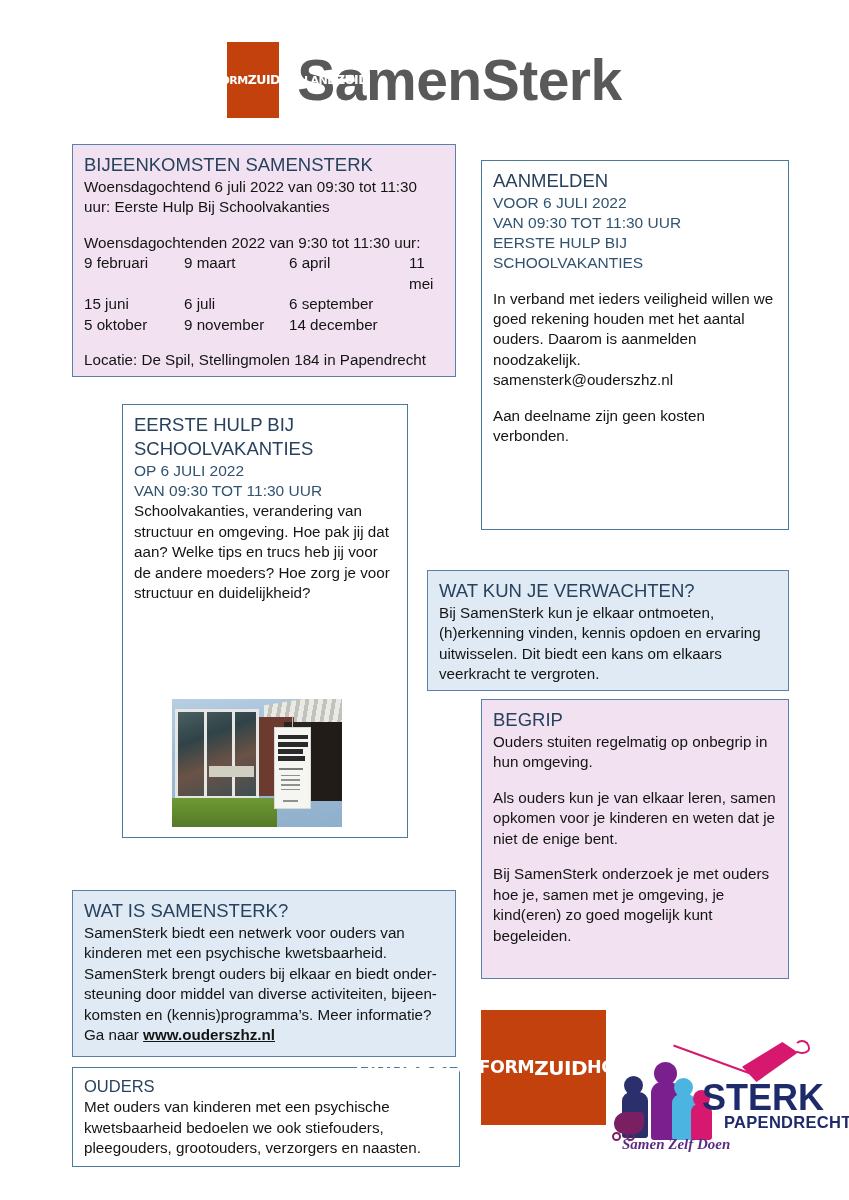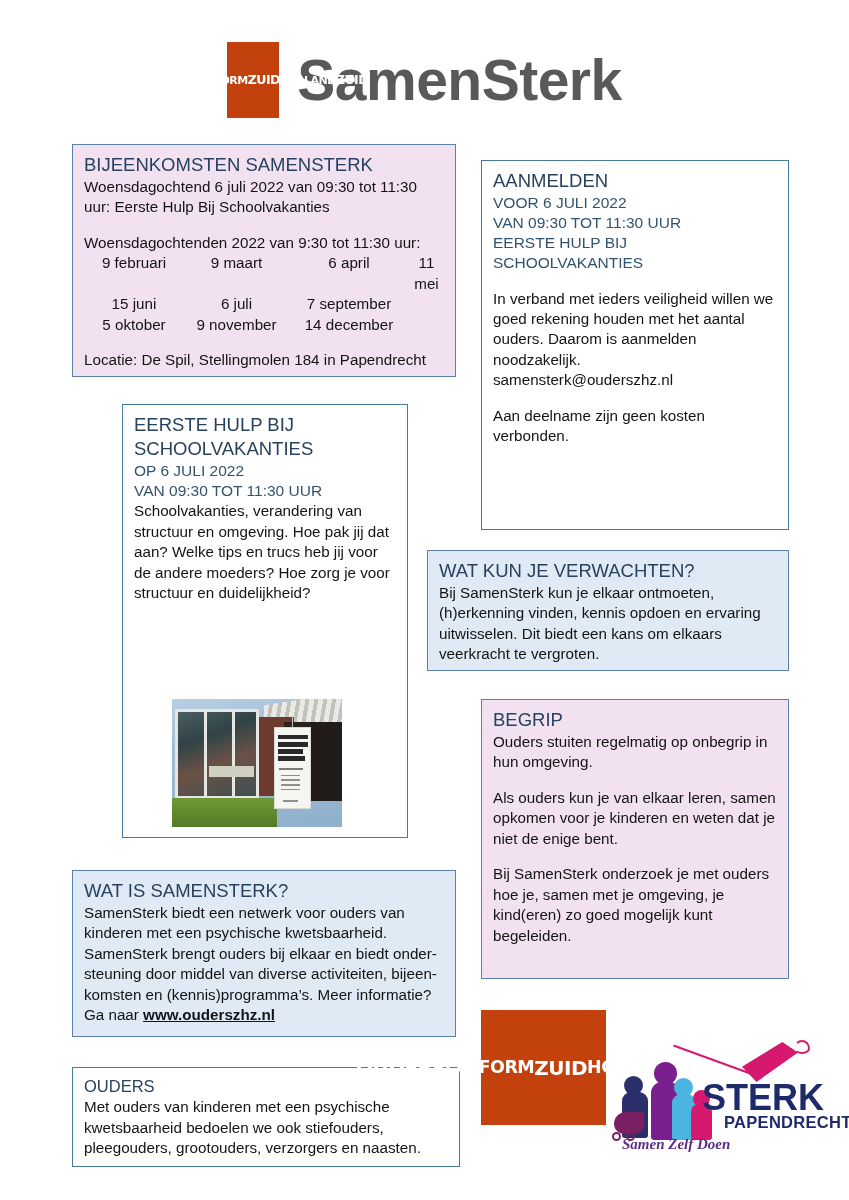--- a/index.html
+++ b/index.html
@@ -56,21 +56,21 @@
     line-height: 1;
   }
 
   
   .box {
     position: absolute;
     border: 1.3px solid #4a7296;
     padding: 8px 11px 10px 11px;
   }
   .box.lilac { background: #f0e1f0; background: #f2e2f1; border-color: #5b7fa6; }
-  .box.blue  { background: #dfeaf4; border-color: #5b7fa6; }
+  .box.blue  { background: #dfeaf4; border-color: #5b7fa6; margin-top: 20px; }
   .box.white { background: #ffffff; border-color: #4a7a99; }
 
   .h {
     color: #28425e;
     font-size: 18.5px;
     line-height: 1.30;
     margin: 0 0 0 0;
     font-weight: normal;
   }
   .h.sm { font-size: 16.5px; }
@@ -89,21 +89,20 @@
   .p.gap { margin-top: 15px; }
   .blank { height: 15px; }
 
   
   .dates {
     display: grid;
     grid-template-columns: 100px 105px 120px auto;
     font-size: 15.2px;
     line-height: 1.345;
     color: #141414;
-    text-align: center;
   }
 
   
   .photo {
     position: absolute;
     left: 172px; top: 699px;
     width: 170px; height: 128px;
     overflow: hidden;
     background: #6d8fb0;
   }
@@ -183,21 +182,21 @@
     <div class="p">uur: Eerste Hulp Bij Schoolvakanties</div>
     <div class="blank"></div>
     <div class="p">Woensdagochtenden 2022 van 9:30 tot 11:30 uur:</div>
     <div class="dates">
       <span>9 februari</span>
       <span>9 maart</span>
       <span>6 april</span>
       <span>11 mei</span>
       <span>15 juni</span>
       <span>6 juli</span>
-      <span>7 september</span>
+      <span>6 september</span>
       <span></span>
       <span>5 oktober</span>
       <span>9 november</span>
       <span>14 december</span>
       <span></span>
     </div>
     <div class="blank"></div>
     <div class="p">Locatie: De Spil, Stellingmolen 184 in Papendrecht</div>
   </div>
 

